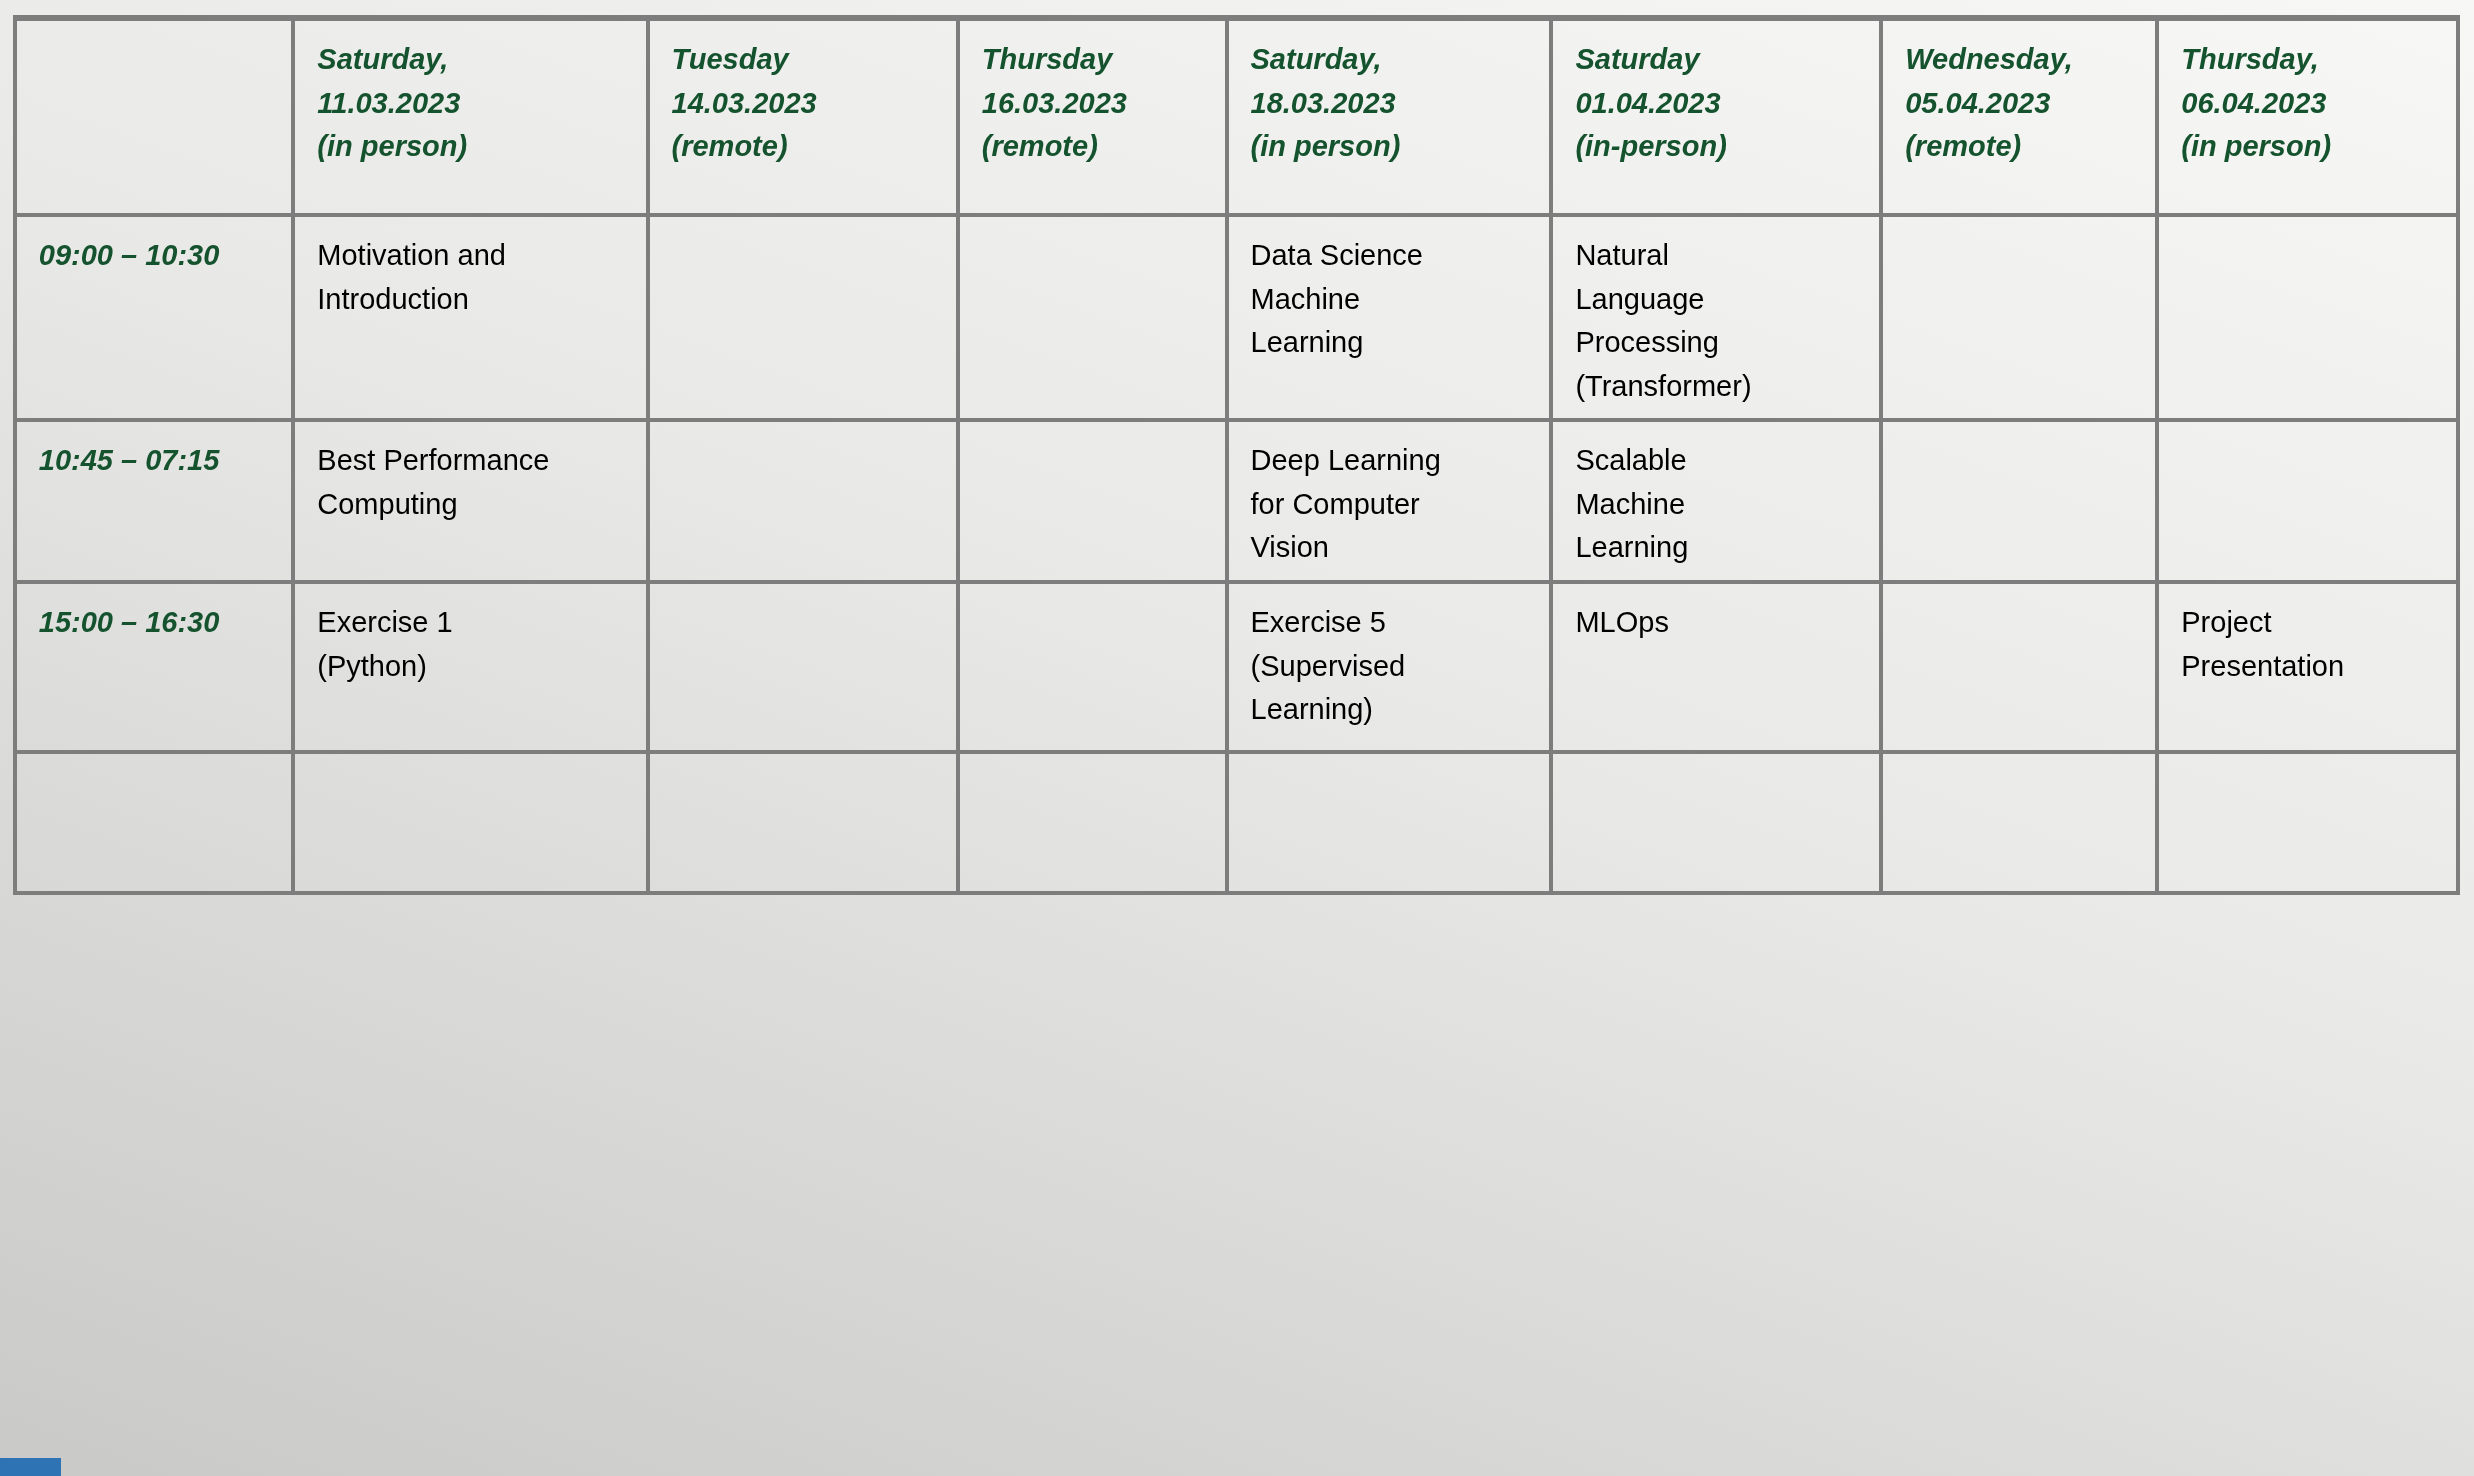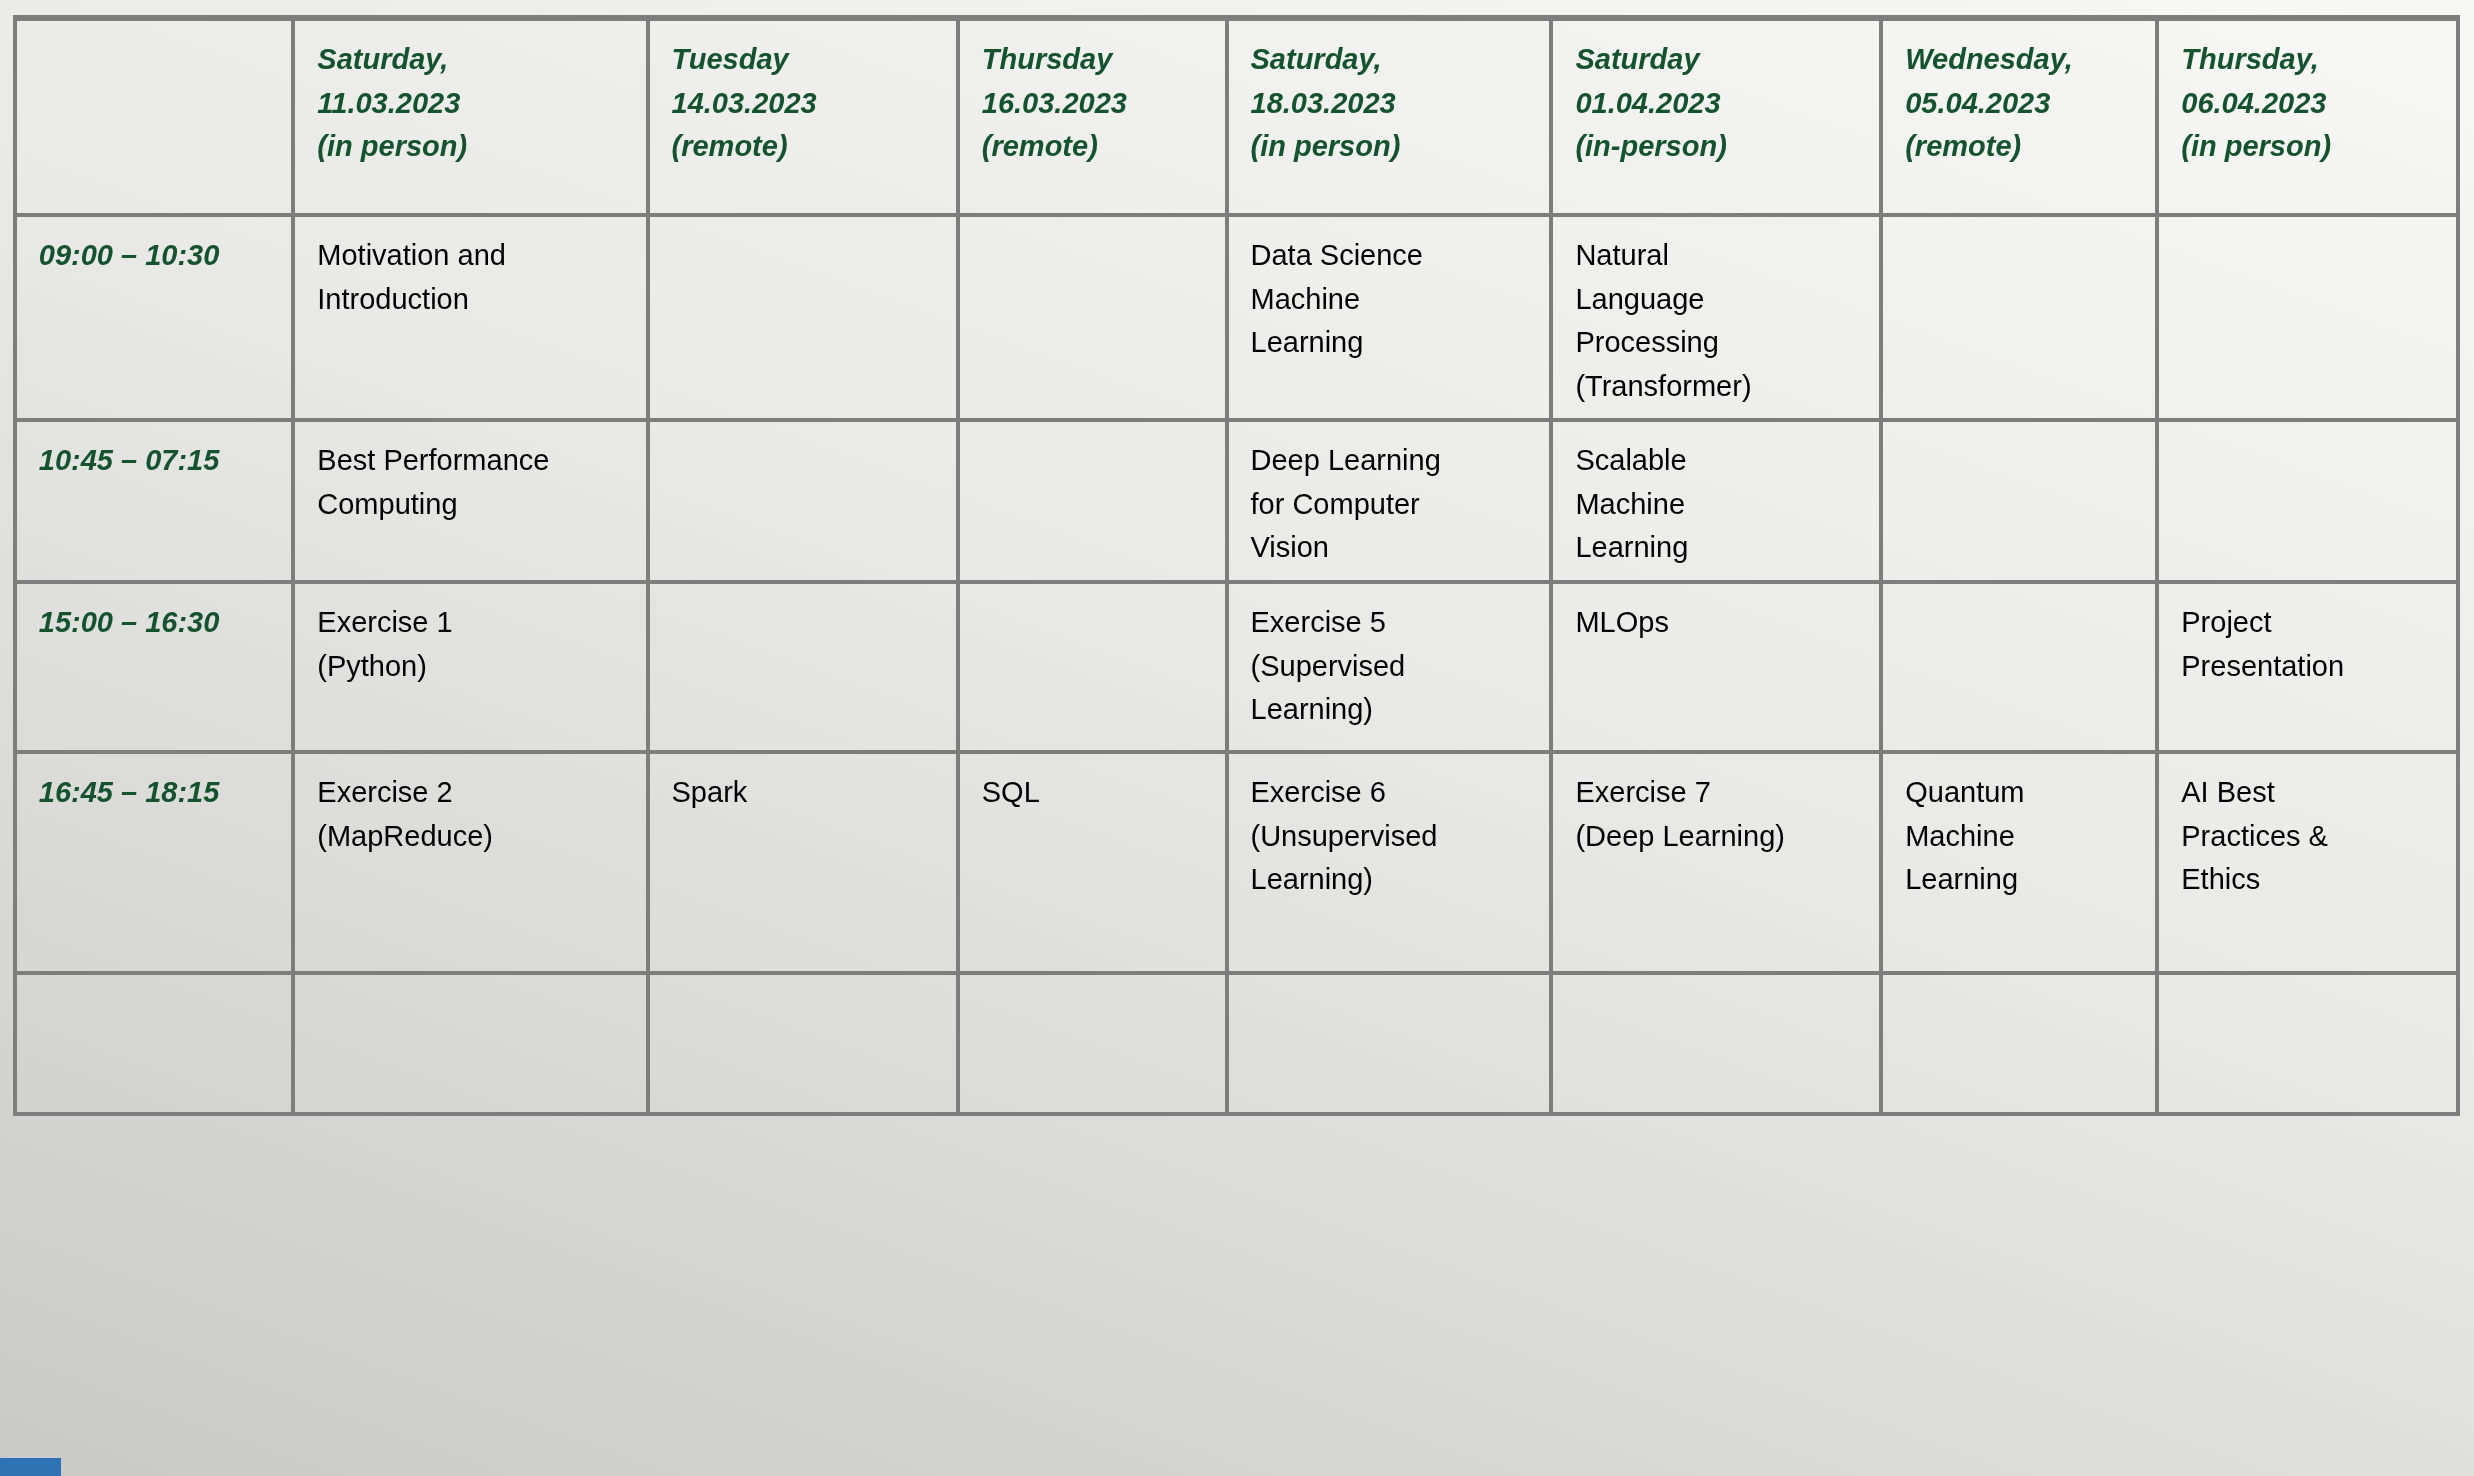--- a/index.html
+++ b/index.html
@@ -141,38 +141,20 @@
       <td></td>
       <td></td>
       <td>Exercise 5
 (Supervised
 Learning)</td>
       <td>MLOps</td>
       <td></td>
       <td>Project
 Presentation</td>
     </tr>
-    <tr style="height:221px;">
-      <th>16:45 – 18:15</th>
-      <td>Exercise 2
-(MapReduce)</td>
-      <td>Spark</td>
-      <td>SQL</td>
-      <td>Exercise 6
-(Unsupervised
-Learning)</td>
-      <td>Exercise 7
-(Deep Learning)</td>
-      <td>Quantum
-Machine
-Learning</td>
-      <td>AI Best
-Practices &amp;
-Ethics</td>
-    </tr>
     <tr style="height:141px;">
       <th></th>
       <td></td>
       <td></td>
       <td></td>
       <td></td>
       <td></td>
       <td></td>
       <td></td>
     </tr>

